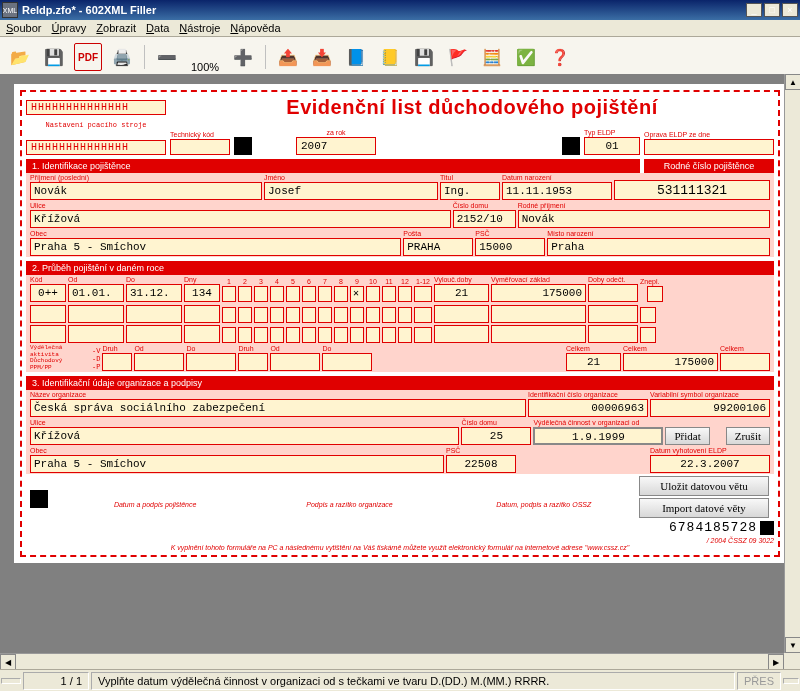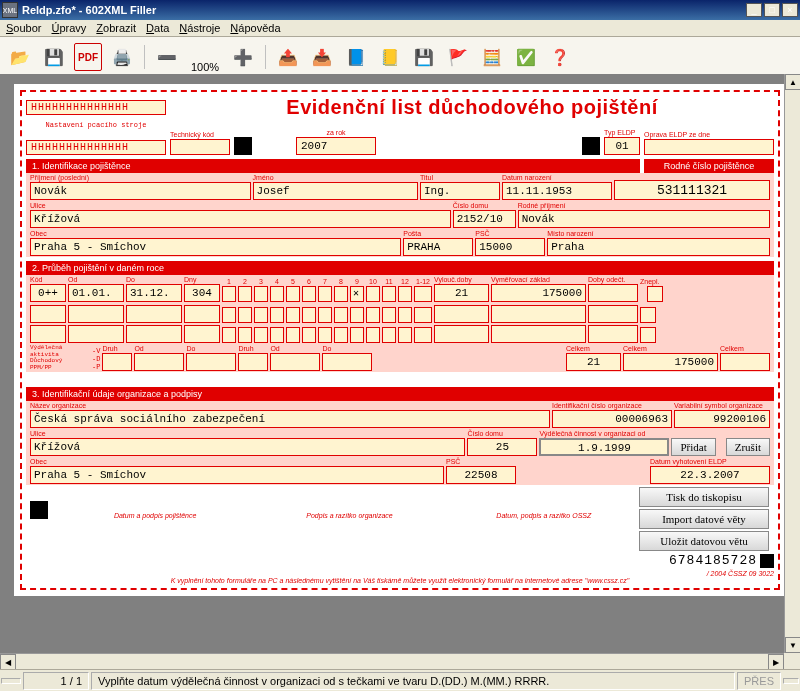--- a/index.html
+++ b/index.html
@@ -116,21 +116,21 @@
             <div class="lbl">Technický kód</div>
             <div class="ybox" style="height:16px"></div>
           </div>
   <div class="blackbox"></div>
   <div class="col" style="flex:0 0 80px;margin-left:40px">
             <div class="lbl" style="text-align:center">za rok</div>
             <div class="ybox" style="">2007</div>
           </div>
   <div style="flex:1"></div>
   <div class="blackbox"></div>
-  <div class="col" style="width:36px">
+  <div class="col" style="width:56px">
             <div class="lbl">Typ ELDP</div>
             <div class="ybox" style="text-align:center">01</div>
           </div>
   <div class="col" style="width:130px">
             <div class="lbl">Oprava ELDP ze dne</div>
             <div class="ybox" style="height:16px"></div>
           </div>
 </div>
 
 <div style="display:flex;margin-top:4px">
@@ -139,21 +139,21 @@
 </div>
 <div class="pinkrow">
   <div class="col" style="flex:2">
             <div class="lbl">Příjmení (poslední)</div>
             <div class="databox">Novák</div>
           </div>
   <div class="col" style="flex:1.5">
             <div class="lbl">Jméno</div>
             <div class="databox">Josef</div>
           </div>
-  <div class="col" style="width:80px">
+  <div class="col" style="width:60px">
             <div class="lbl">Titul</div>
             <div class="databox">Ing.</div>
           </div>
   <div class="col" style="width:110px">
             <div class="lbl">Datum narození</div>
             <div class="databox">11.11.1953</div>
           </div>
   <div class="col" style="width:156px">
             <div class="databox" style="text-align:center;font-size:13px;height:20px">531111321</div>
           </div>
@@ -200,21 +200,21 @@
   <div class="col" style="width:56px">
             <div class="lbl">Od</div>
             <div class="databox">01.01.</div>
           </div>
   <div class="col" style="width:56px">
             <div class="lbl">Do</div>
             <div class="databox">31.12.</div>
           </div>
   <div class="col" style="width:36px">
             <div class="lbl">Dny</div>
-            <div class="databox" style="text-align:center">304</div>
+            <div class="databox" style="text-align:center">134</div>
           </div>
   <div class="col" style="display:flex;flex-direction:column">
     <div style="display:flex;gap:2px">
       <div class="lbl" style="width:14px;text-align:center">1</div>
       <div class="lbl" style="width:14px;text-align:center">2</div>
       <div class="lbl" style="width:14px;text-align:center">3</div>
       <div class="lbl" style="width:14px;text-align:center">4</div>
       <div class="lbl" style="width:14px;text-align:center">5</div>
       <div class="lbl" style="width:14px;text-align:center">6</div>
       <div class="lbl" style="width:14px;text-align:center">7</div>
@@ -345,49 +345,49 @@
   <div class="col" style="width:95px">
             <div class="lbl">Celkem</div>
             <div class="databox" style="text-align:right">175000</div>
           </div>
   <div class="col" style="width:50px">
             <div class="lbl">Celkem</div>
             <div class="databox"></div>
           </div>
 </div>
 
-<div class="section-hdr" style="margin-top:15px">3. Identifikační údaje organizace a podpisy</div>
+<div class="section-hdr" style="margin-top:4px">3. Identifikační údaje organizace a podpisy</div>
 <div class="pinkrow">
   <div class="col" style="flex:3">
             <div class="lbl">Název organizace</div>
             <div class="databox">Česká správa sociálního zabezpečení</div>
           </div>
   <div class="col" style="width:120px">
             <div class="lbl">Identifikační číslo organizace</div>
             <div class="databox" style="text-align:right">00006963</div>
           </div>
-  <div class="col" style="width:96px">
+  <div class="col" style="width:120px">
             <div class="lbl">Variabilní symbol organizace</div>
             <div class="databox" style="text-align:right">99200106</div>
           </div>
 </div>
 <div class="pinkrow">
   <div class="col" style="flex:2.5">
             <div class="lbl">Ulice</div>
             <div class="databox">Křížová</div>
           </div>
   <div class="col" style="width:70px">
             <div class="lbl">Číslo domu</div>
             <div class="databox" style="text-align:center">25</div>
           </div>
   <div class="col" style="width:130px">
             <div class="lbl">Výdělečná činnost v organizaci od</div>
             <div class="databox" style="border:2px solid #888;text-align:center">1.9.1999</div>
           </div>
-  <div style="display:flex;gap:10px;align-items:flex-end">
+  <div style="display:flex;gap:16px;align-items:flex-end">
     <button class="btn">Přidat</button>
     <button class="btn">Zrušit</button>
   </div>
 </div>
 <div class="pinkrow">
   <div class="col" style="flex:2.5">
             <div class="lbl">Obec</div>
             <div class="databox">Praha 5 - Smíchov</div>
           </div>
   <div class="col" style="width:70px">
@@ -408,23 +408,22 @@
               <div class="footer-red">Datum a podpis pojištěnce</div>
             </div>
     <div style="flex:1;text-align:center">
               <div class="footer-red">Podpis a razítko organizace</div>
             </div>
     <div style="flex:1;text-align:center">
               <div class="footer-red">Datum, podpis a razítko OSSZ</div>
             </div>
   </div>
   <div style="display:flex;flex-direction:column;gap:2px;width:135px">
-    <button class="btn btnwide">Tisk do tiskopisu</button>
+    <button class="btn btnwide">Uložit datovou větu</button>
     <button class="btn btnwide">Import datové věty</button>
-    <button class="btn btnwide">Uložit datovou větu</button>
     <div style="display:flex;align-items:center;gap:3px;justify-content:flex-end">
       <span style="font-family:'Courier New';font-size:13px;letter-spacing:1px">6784185728</span>
       <div class="blackbox" style="width:14px;height:14px"></div>
     </div>
     <div class="footer-red" style="text-align:right">/ 2004 ČSSZ 09 3022</div>
   </div>
 </div>
 <div class="footer-red">K vyplnění tohoto formuláře na PC a následnému vytištění na Váš tiskárně můžete využít elektronický formulář na internetové adrese "www.cssz.cz"</div>
 
 </div>

